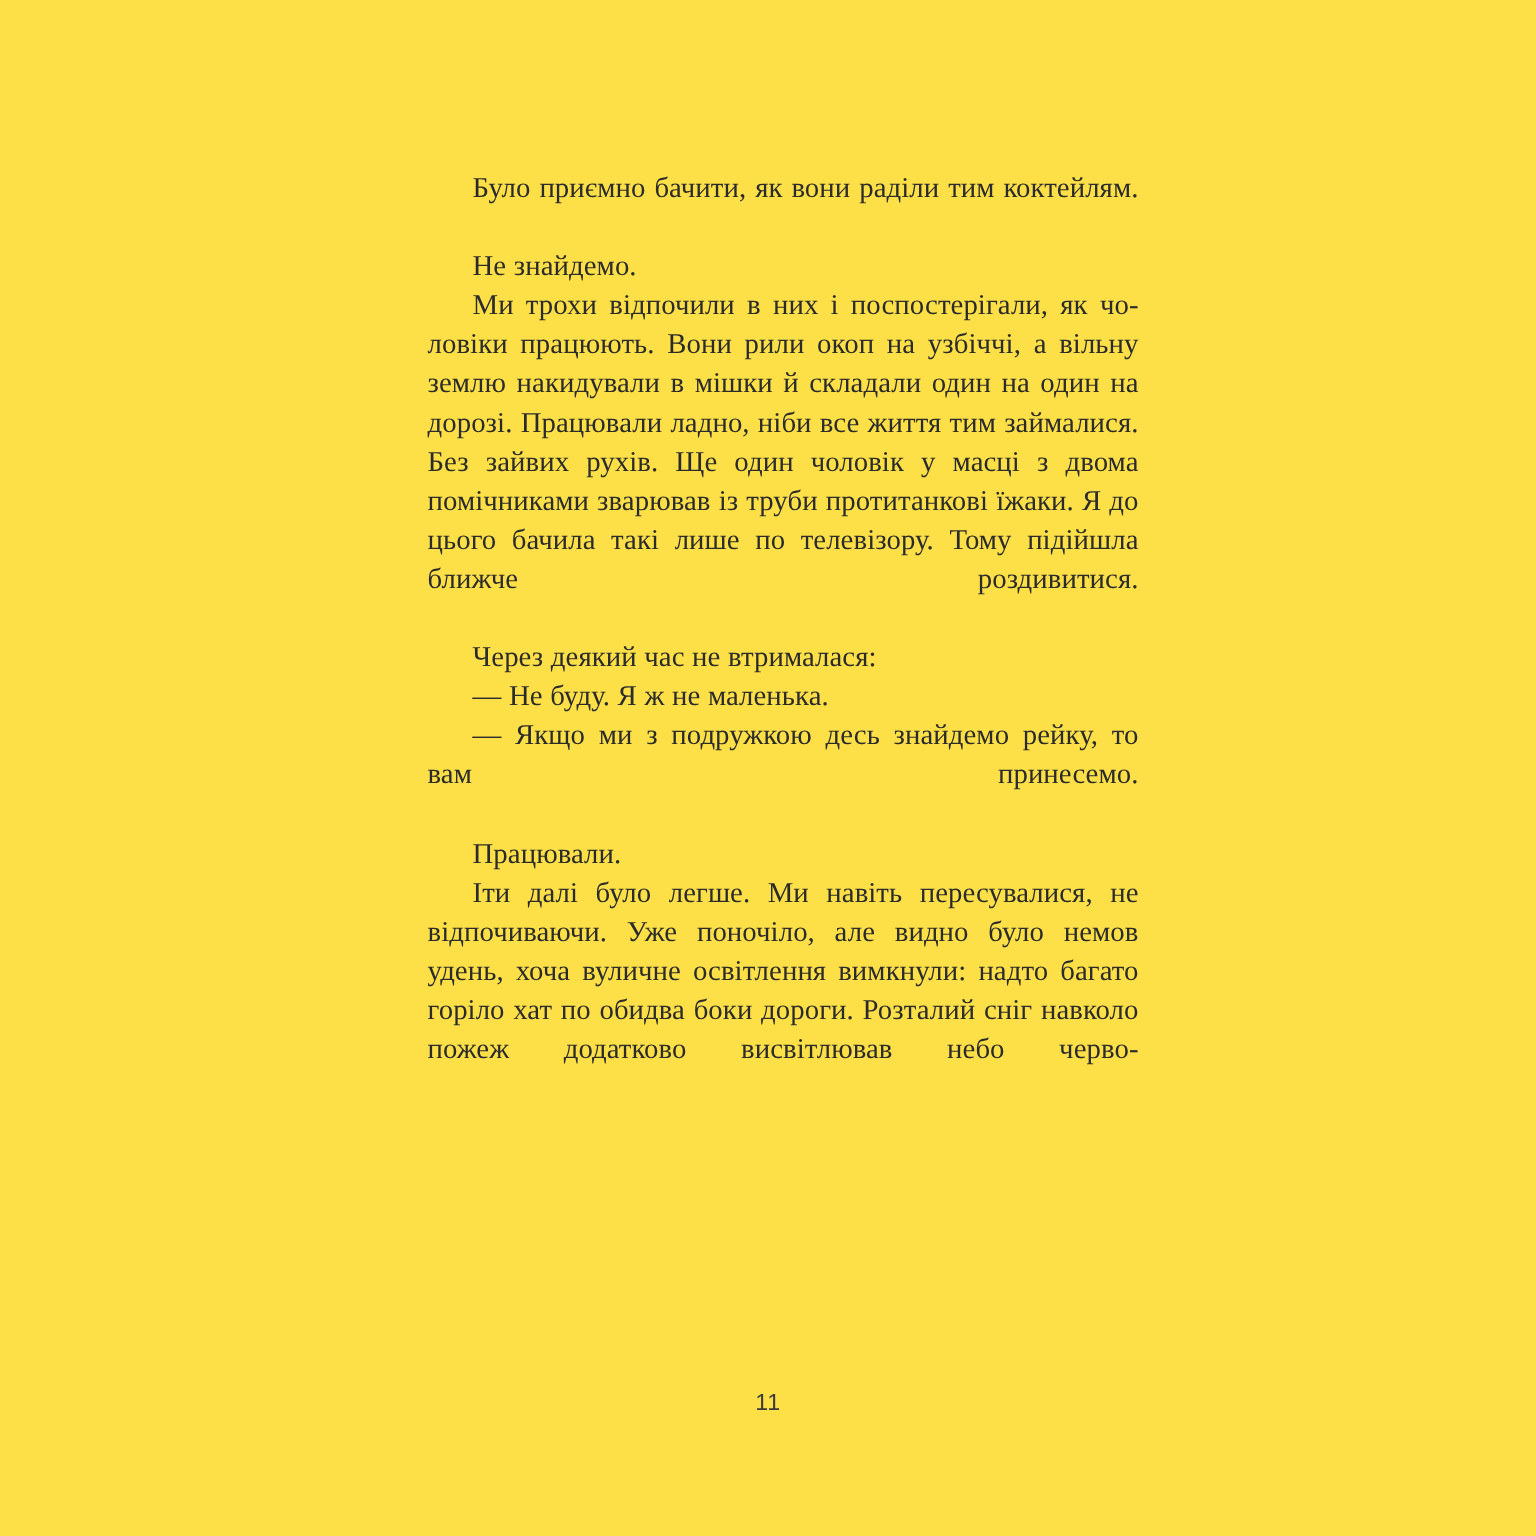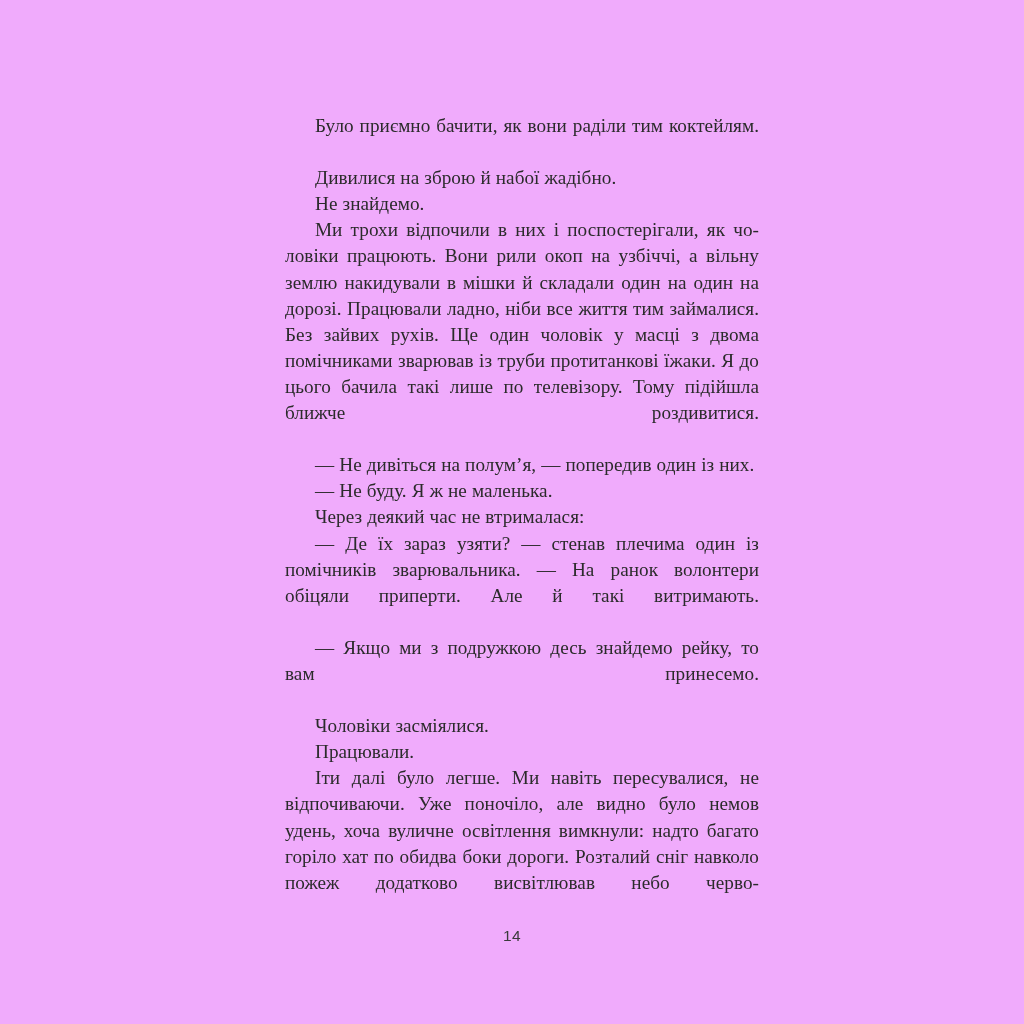--- a/index.html
+++ b/index.html
@@ -14,21 +14,21 @@
     overflow: hidden;
     font-family: "Liberation Serif", "DejaVu Serif", serif;
     color: #2b2b2b;
     -webkit-font-smoothing: antialiased;
   }
 
   .page {
     position: relative;
     width: 1024px;
     height: 1024px;
-    background: #f0abfc;
+    background: #fde047;
     box-sizing: border-box;
   }
 
   .text-column {
     position: absolute;
     left: 285px;
     top: 113px;
     width: 474px;
   }
 
@@ -76,28 +76,24 @@
     letter-spacing: 0.4px;
   }
 </style>
 </head>
 <body>
 
 <div class="page">
 
   <div class="text-column">
     <p class="para indent">Було приємно бачити, як вони раділи тим кок­тейлям.</p>
-    <p class="para indent no-stretch">Дивилися на зброю й набої жадібно.</p>
     <p class="para indent no-stretch">Не знайдемо.</p>
     <p class="para indent">Ми трохи відпочили в них і поспостерігали, як чо­ловіки працюють. Вони рили окоп на узбіччі, а вільну землю накидували в мішки й складали один на один на дорозі. Працювали ладно, ніби все життя тим за­ймалися. Без зайвих рухів. Ще один чоловік у масці з двома помічниками зварював із труби протитан­кові їжаки. Я до цього бачила такі лише по телевізо­ру. Тому підійшла ближче роздивитися.</p>
-    <p class="para dialogue no-stretch">— Не дивіться на полум’я, — попередив один із них.</p>
+    <p class="para indent no-stretch">Через деякий час не втрималася:</p>
     <p class="para dialogue no-stretch">— Не буду. Я ж не маленька.</p>
-    <p class="para indent no-stretch">Через деякий час не втрималася:</p>
-    <p class="para dialogue">— Де їх зараз узяти? — стенав плечима один із помічників зварювальника. — На ранок волонтери обіцяли приперти. Але й такі витримають.</p>
     <p class="para dialogue">— Якщо ми з подружкою десь знайдемо рейку, то вам принесемо.</p>
-    <p class="para indent no-stretch">Чоловіки засміялися.</p>
     <p class="para indent no-stretch">Працювали.</p>
     <p class="para indent">Іти далі було легше. Ми навіть пересувалися, не відпочиваючи. Уже поночіло, але видно було немов удень, хоча вуличне освітлення вимкнули: надто ба­гато горіло хат по обидва боки дороги. Розталий сніг навколо пожеж додатково висвітлював небо черво­</p>
   </div>
 
-  <div class="page-number">14</div>
+  <div class="page-number">11</div>
 
 </div>
 
 </body></html>

